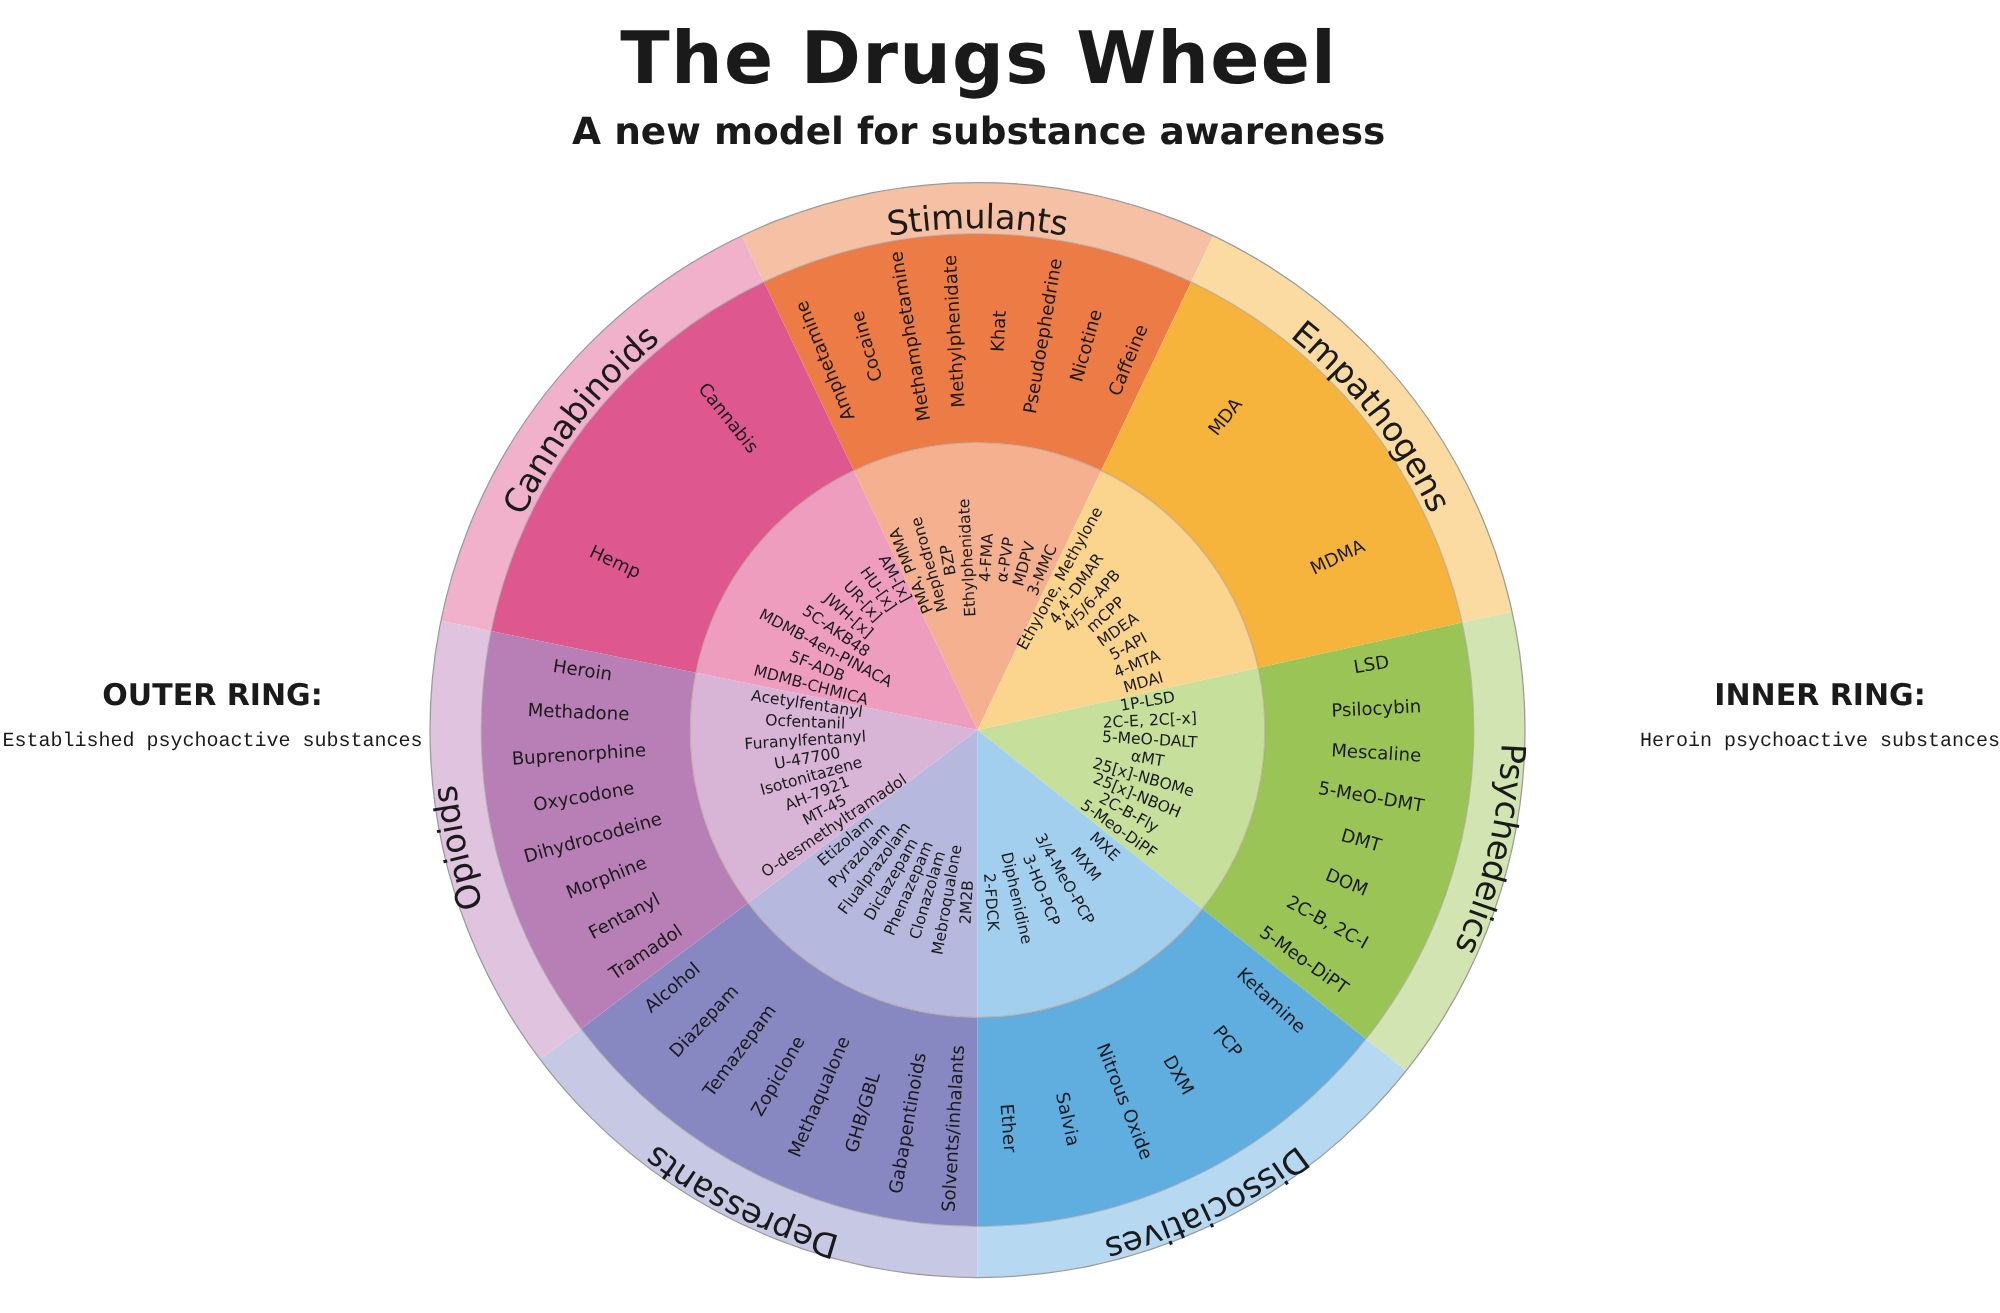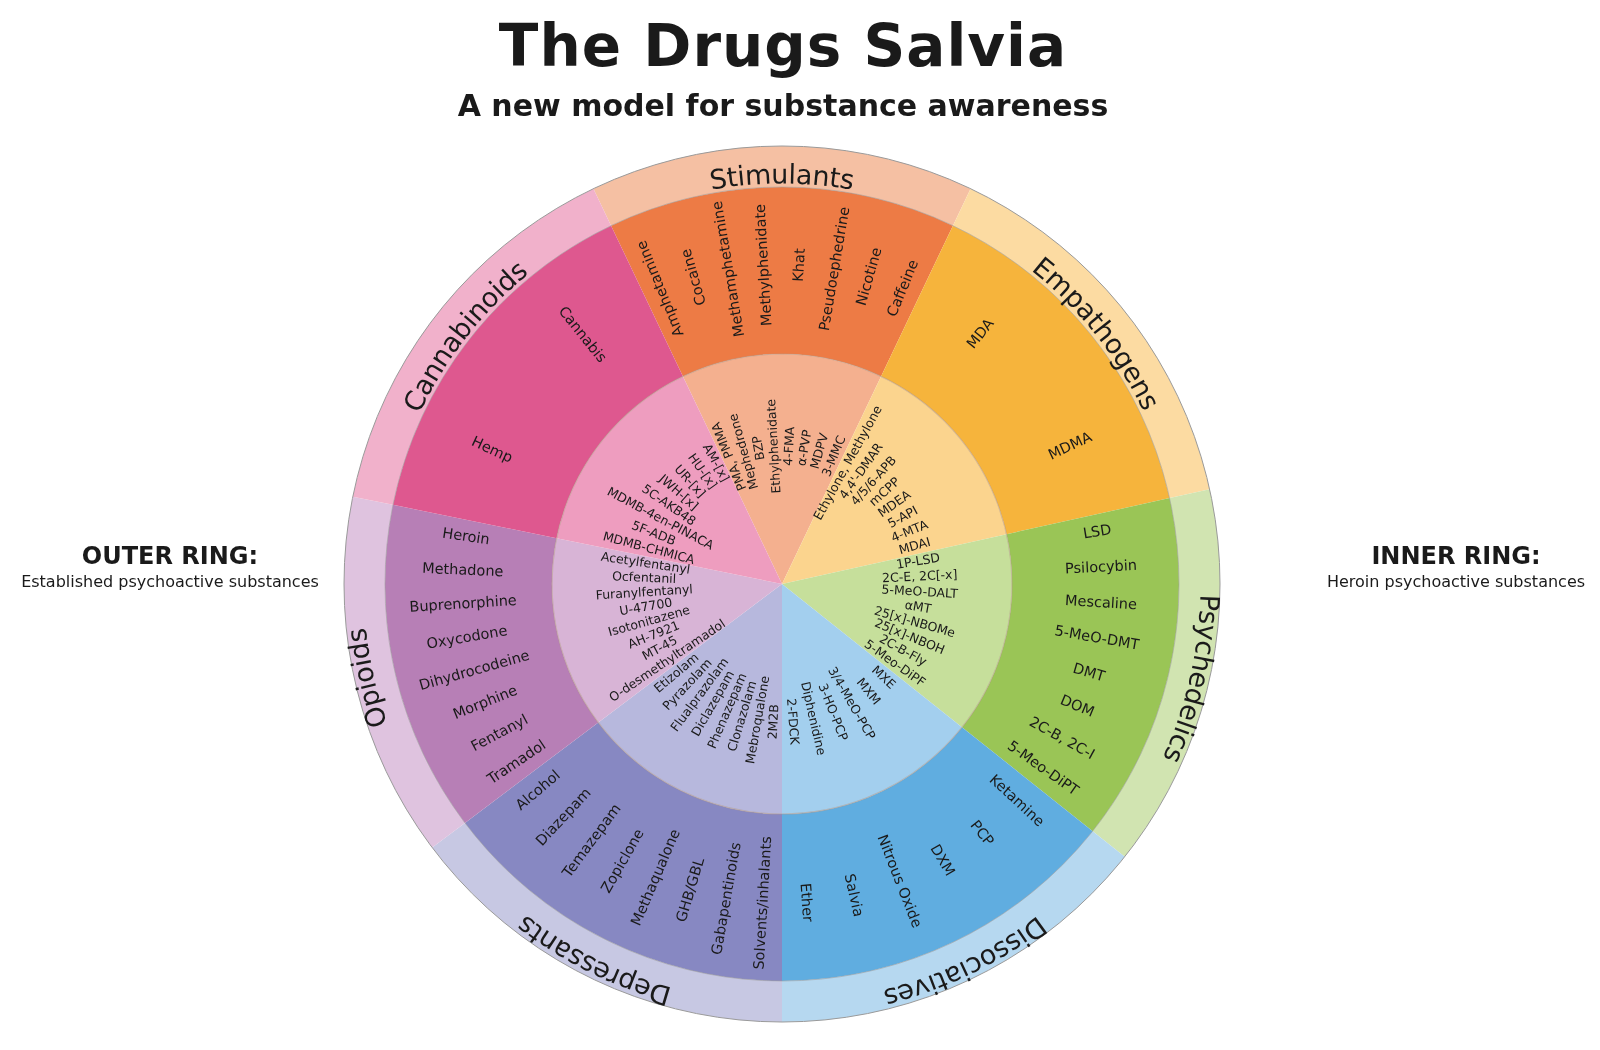--- a/index.html
+++ b/index.html
@@ -4,33 +4,33 @@
 <style>
   html, body { margin:0; padding:0; background:#ffffff; }
   body { width:1600px; height:1050px; position:relative; overflow:hidden;
          font-family:"DejaVu Sans", "Liberation Sans", sans-serif; color:#1a1a1a; }
   .title { position:absolute; left:0; width:1566px; top:12px; text-align:center;
            font-family:"DejaVu Sans", sans-serif; font-weight:bold; font-size:58px; letter-spacing:1px; color:#1a1a1a; }
   .subtitle { position:absolute; left:0; width:1566px; top:88px; text-align:center;
               font-family:"DejaVu Sans", sans-serif; font-weight:bold; font-size:30px; color:#1a1a1a; }
   .legend { position:absolute; text-align:center; }
   .legend .lh { font-weight:bold; font-size:24px; }
-  .legend .ld { font-size:16px; margin-top:2px; }
+  .legend .ld { font-size:16px; margin-top:14px;font-family:Liberation Mono, monospace; }
   #legend-outer { left:0; width:340px; top:542px; }
   #legend-inner { left:1296px; width:320px; top:542px; }
   svg#wheel { position:absolute; left:0; top:0; }
   svg text { font-family:"DejaVu Sans", sans-serif; fill:#1a1a1a; }
   .cat-label { font-size:27px; }
   .outer-item { font-size:14.5px; }
   .inner-item { font-size:12.5px; }
 </style>
 </head>
 <body>
 
-<div class="title">The Drugs Salvia</div>
+<div class="title">The Drugs Wheel</div>
 <div class="subtitle">A new model for substance awareness</div>
 
 <div class="legend" id="legend-outer">
   <div class="lh">OUTER RING:</div>
   <div class="ld">Established psychoactive substances</div>
 </div>
 <div class="legend" id="legend-inner">
   <div class="lh">INNER RING:</div>
   <div class="ld">Heroin psychoactive substances</div>
 </div>

